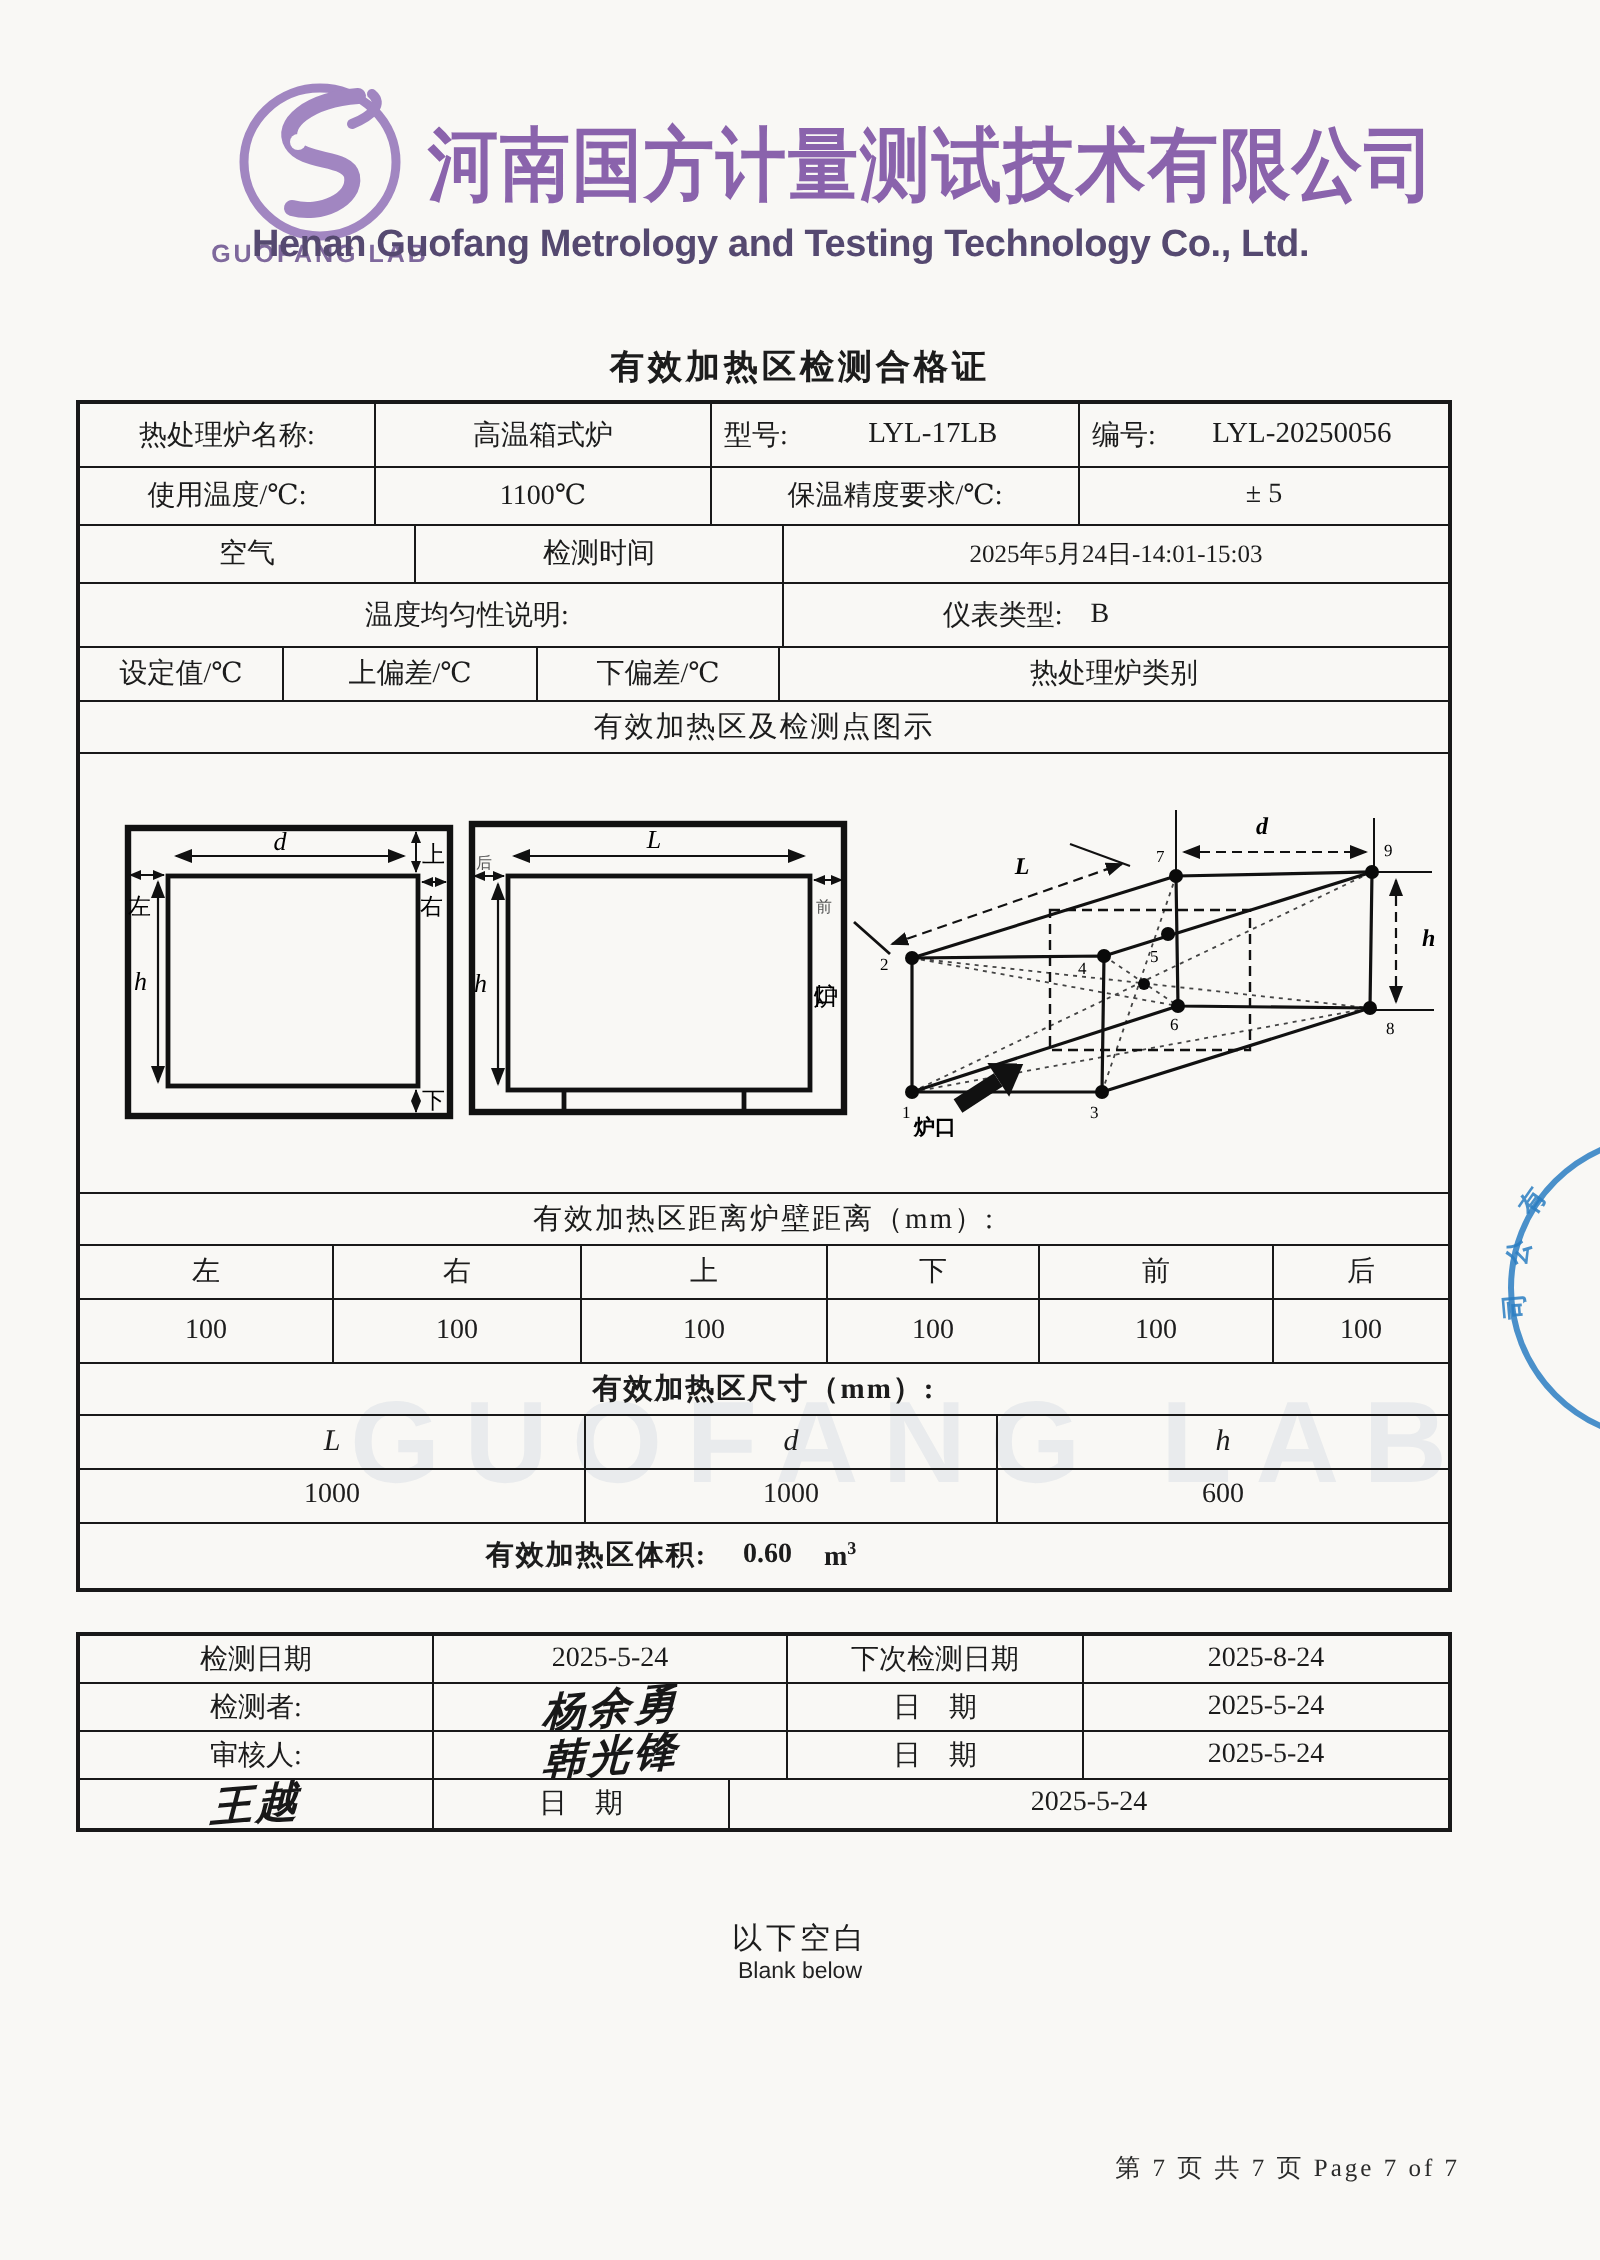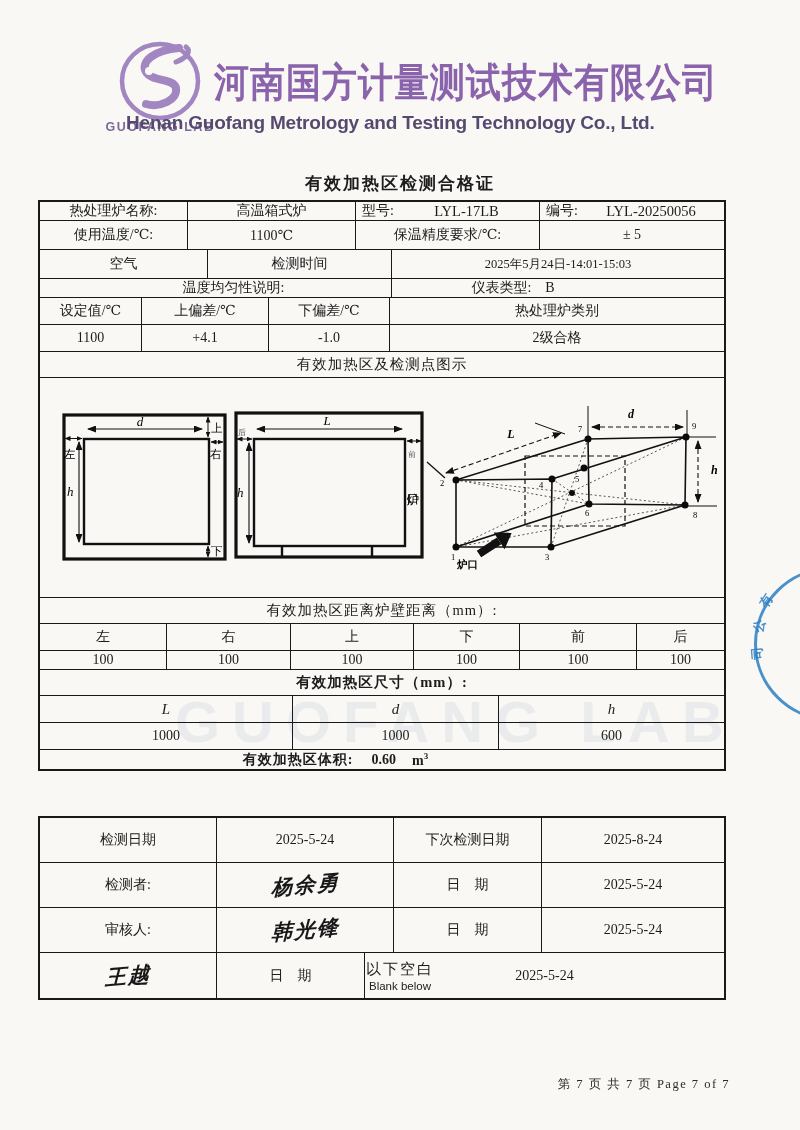--- a/index.html
+++ b/index.html
@@ -19,21 +19,21 @@
              font-size:17px;font-weight:700;letter-spacing:2px;}
   
   .tbl{position:absolute;left:38px;width:688px;border:2.2px solid #191919;box-sizing:border-box;z-index:1;}
   .tbl-main{top:200px;}
   .tbl-sign{top:816px;}
   .tr{display:flex;border-bottom:1.7px solid #191919;box-sizing:border-box;}
   .tr:last-child{border-bottom:none;}
   .td{border-right:1.7px solid #191919;box-sizing:border-box;display:flex;
       align-items:center;justify-content:center;font-size:14px;overflow:hidden;}
   .td:last-child{border-right:none;}
-  .h28{height:19px}.h29{height:29px}.h27{height:27px}.h26{height:26px}.h35{height:45px}
+  .h28{height:32px}.h29{height:29px}.h27{height:27px}.h26{height:26px}.h35{height:24px}
   .w148{flex:0 0 148px}.w168{flex:0 0 168px}.w184{flex:0 0 184px}
   .w352{flex:0 0 352px}
   .w102{flex:0 0 102px}.w127{flex:0 0 127px}.w121{flex:0 0 121px}
   .w124{flex:0 0 124px}.w123{flex:0 0 123px}.w106{flex:0 0 106px}.w117{flex:0 0 117px}
   .w253{flex:0 0 253px}.w206{flex:0 0 206px}
   .w177{flex:0 0 177px}.wA177{flex:0 0 177px}.w148b{flex:0 0 148px}
   .flex1{flex:1 1 auto}
   .labval{justify-content:flex-end;}
   .cl{padding-left:6px;font-size:14px;white-space:nowrap;}
   .cv{flex:1;text-align:center;font-size:14.5px;}
@@ -131,26 +131,20 @@
       </div>
     </div>
 
     <div class="tr h27">
       <div class="td w102">设定值/℃</div>
       <div class="td w127">上偏差/℃</div>
       <div class="td w121">下偏差/℃</div>
       <div class="td flex1">热处理炉类别</div>
     </div>
 
-    <div class="tr h27">
-      <div class="td w102">1100</div>
-      <div class="td w127">+4.1</div>
-      <div class="td w121">-1.0</div>
-      <div class="td flex1">2级合格</div>
-    </div>
 
     <div class="tr h26">
       <div class="td flex1 sec-title">有效加热区及检测点图示</div>
     </div>
 
     <div class="tr diagram-row">
 
       <svg width="165" height="148" viewBox="0 0 165 148" style="position:absolute;left:22px;top:35px;">
         <defs>
           <marker id="a1" markerWidth="9" markerHeight="7" refX="8" refY="3.5" orient="auto-start-reverse" markerUnits="userSpaceOnUse">

